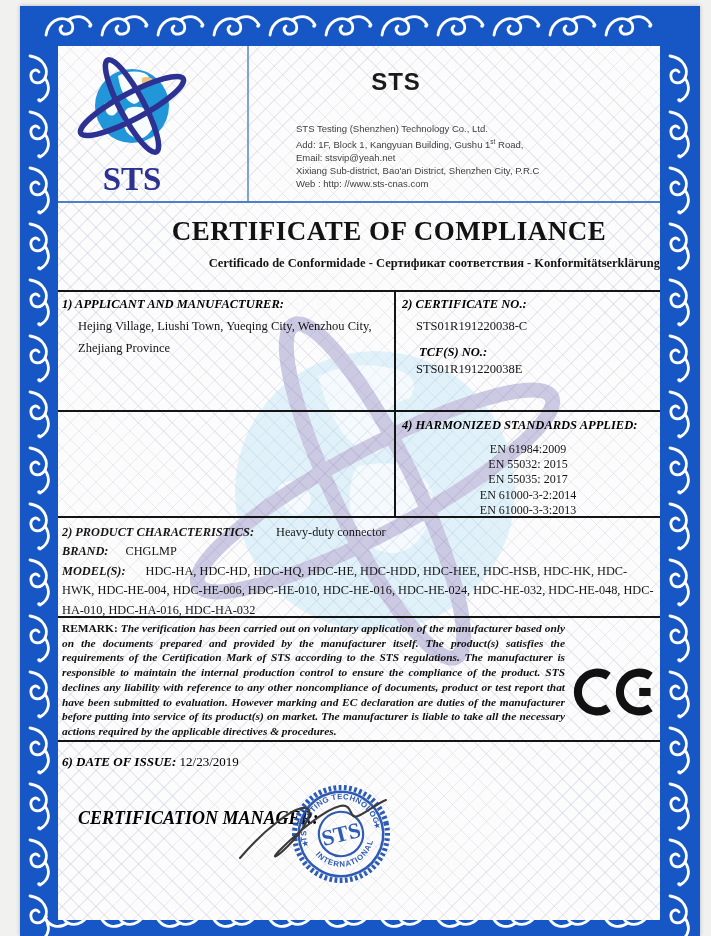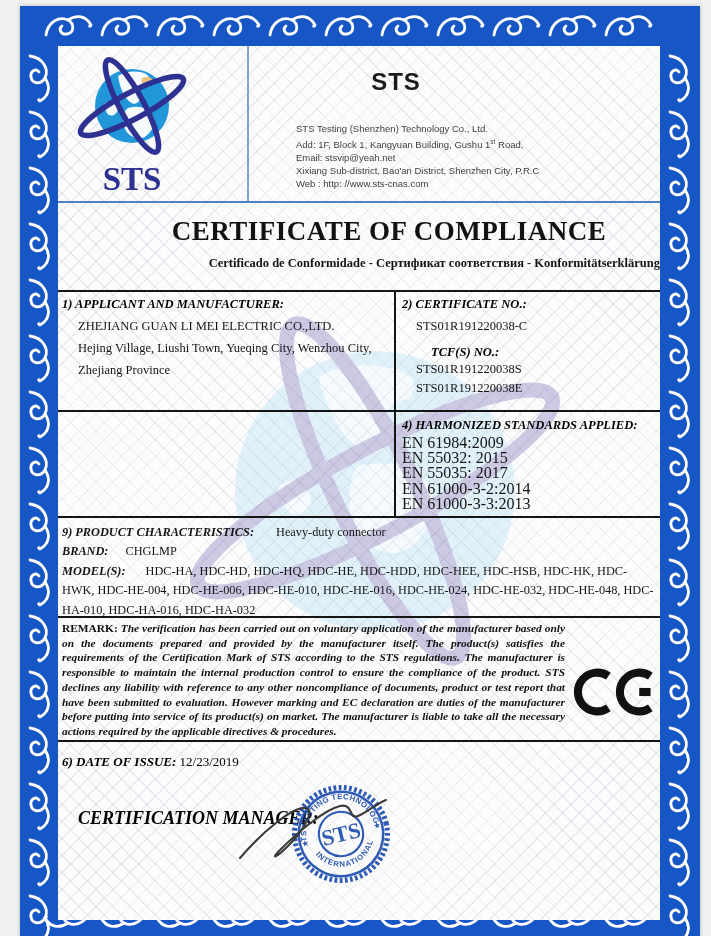--- a/index.html
+++ b/index.html
@@ -38,29 +38,29 @@
   .hline{left:0;width:602px;height:1.7px;background:#141414;}
   .hr1{top:244px;} .hr2{top:364px;} .hr3{top:470px;} .hr4{top:570px;} .hr5{top:694px;}
   .vdiv{left:336px;top:244px;width:1.7px;height:227px;background:#141414;}
   .sec{font-size:12.5px;color:#151515;}
   .sec-heading{font-weight:bold;font-style:italic;font-size:12.5px;color:#000;}
   .sec1{left:4px;top:251px;width:326px;}
   .sec1 .sec-line{margin-left:16px;line-height:22px;}
   .sec1 .sec-heading{margin-bottom:3px;}
   .sec2{left:344px;top:251px;width:252px;}
   .sec2 .cert-no{margin:5px 0 0 14px;line-height:18px;}
-  .sec2 .tcf-head{margin:10px 0 0 29px;}
+  .sec2 .tcf-head{margin:10px 0 0 17px;}
   .sec2 .tcf-line{margin-left:14px;line-height:19px;}
   .sec2 .tcf-line:first-of-type{margin-top:4px;}
   .sec3{left:4px;top:372px;width:326px;}
   .sec3 .sec-line{margin-left:20px;line-height:22px;}
   .sec3 .sec-heading{margin-bottom:3px;}
   .sec4{left:344px;top:372px;width:252px;}
-  .sec4 .sec-line{line-height:15.2px;font-size:16px;}
-  .sec4 .sec-heading{margin-bottom:2px;}
+  .sec4 .sec-line{line-height:15.2px;font-size:12px;text-align:center;}
+  .sec4 .sec-heading{margin-bottom:9px;}
   .sec5{left:4px;top:477px;width:595px;font-size:12.3px;line-height:19.4px;}
   .sec5 .lbl{font-weight:bold;font-style:italic;}
   .gap22{display:inline-block;width:22px;} .gap17{display:inline-block;width:17px;} .gap20{display:inline-block;width:20px;}
   .remark{left:4px;top:575px;width:595px;font-size:11.4px;line-height:14.7px;text-align:justify;color:#101010;}
   .remark .rk-label{font-weight:bold;}
   .remark .rk-text{font-weight:bold;font-style:italic;}
   .ce-box{float:right;width:84px;height:58px;margin:42px 0 0 8px;}
   .sec6{left:4px;top:708px;font-size:13px;}
   .sec6 .lbl{font-weight:bold;font-style:italic;}
   .manager{left:20px;top:762px;font-size:18px;font-weight:bold;font-style:italic;}
@@ -179,50 +179,48 @@
     <div class="hr-blue"></div>
 
     <div class="doc-title">CERTIFICATE OF COMPLIANCE</div>
     <div class="doc-sub">Certificado de Conformidade - Сертификат соответствия - Konformitätserklärung</div>
 
     <div class="hline hr1"></div>
     <div class="vdiv"></div>
 
     <div class="sec sec1">
       <div class="sec-heading">1) APPLICANT AND MANUFACTURER:</div>
-      <div class="sec-line">ZHEJIANG GUAN LI MEI ELECTRIC CO.,LTD.</div>
       <div class="sec-line">Hejing Village, Liushi Town, Yueqing City, Wenzhou City,</div>
       <div class="sec-line">Zhejiang Province</div>
     </div>
 
     <div class="sec sec2">
       <div class="sec-heading">2) CERTIFICATE NO.:</div>
       <div class="cert-no">STS01R191220038-C</div>
       <div class="sec-heading tcf-head">TCF(S) NO.:</div>
-      <div class="tcf-line">STS01R191220038S</div>
       <div class="tcf-line">STS01R191220038E</div>
     </div>
 
     <div class="hline hr2"></div>
 
 
     <div class="sec sec4">
       <div class="sec-heading">4) HARMONIZED STANDARDS APPLIED:</div>
       <div class="sec-line">EN 61984:2009</div>
       <div class="sec-line">EN 55032: 2015</div>
       <div class="sec-line">EN 55035: 2017</div>
       <div class="sec-line">EN 61000-3-2:2014</div>
       <div class="sec-line">EN 61000-3-3:2013</div>
     </div>
 
     <div class="hline hr3"></div>
 
     <div class="sec sec5">
       <div>
-        <span class="lbl">9) PRODUCT CHARACTERISTICS:</span><span class="gap22"></span><span>Heavy-duty connector</span>
+        <span class="lbl">2) PRODUCT CHARACTERISTICS:</span><span class="gap22"></span><span>Heavy-duty connector</span>
       </div>
       <div>
         <span class="lbl">BRAND:</span><span class="gap17"></span><span>CHGLMP</span>
       </div>
       <div>
         <span class="lbl">MODEL(S):</span><span class="gap20"></span><span>HDC-HA, HDC-HD, HDC-HQ, HDC-HE, HDC-HDD, HDC-HEE, HDC-HSB, HDC-HK, HDC-HWK, HDC-HE-004, HDC-HE-006, HDC-HE-010, HDC-HE-016, HDC-HE-024, HDC-HE-032, HDC-HE-048, HDC-HA-010, HDC-HA-016, HDC-HA-032</span>
       </div>
     </div>
 
     <div class="hline hr4"></div>

